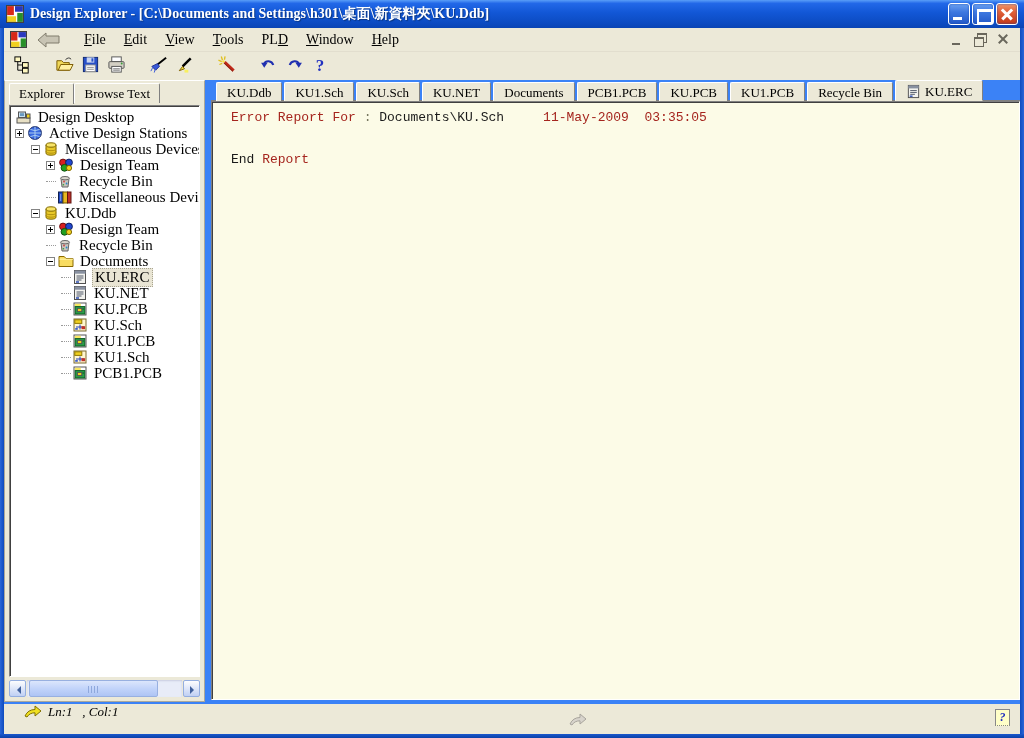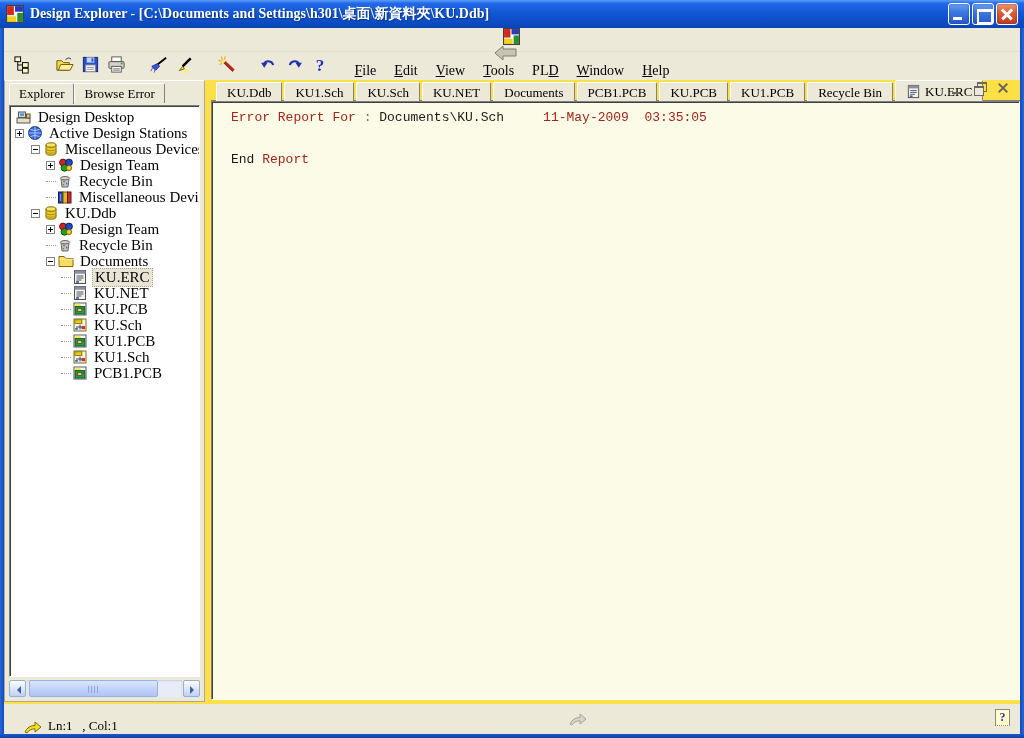--- a/index.html
+++ b/index.html
@@ -1,18 +1,18 @@
 <!DOCTYPE html>
 <html><head>
 <meta charset="utf-8">
 <style>
   * { margin:0; padding:0; box-sizing:border-box; }
   html,body { width:1024px; height:738px; overflow:hidden; background:#ECE9D8;
     font-family:"Liberation Serif", serif; }
-  .window { position:relative; width:1024px; height:738px; background:#fde047;border-radius:32px; }
+  .window { position:relative; width:1024px; height:738px; background:#3b82f6;border-radius:32px; }
 
   
   .frame-edge { position:absolute; background:linear-gradient(90deg,#2A66D8,#0E4BBE); z-index:50; }
   .frame-left  { left:0; top:28px; bottom:0; width:4px; }
   .frame-right { right:0; top:28px; bottom:0; width:4px; background:linear-gradient(270deg,#2A66D8,#0E4BBE); }
   .frame-bottom{ left:0; right:0; bottom:0; height:4px; background:linear-gradient(180deg,#1A57CC,#0B41A8); }
 
   
   .titlebar { position:absolute; left:0; top:0; width:100%; height:28px;
     background:linear-gradient(180deg,#5A9EF8 0%,#2268E8 12%,#1257D6 45%,#0C4AC0 85%,#0A44B4 100%);
@@ -28,21 +28,21 @@
   .cap-glyph-min::after { content:""; position:absolute; left:4px; bottom:4px; width:9px; height:3px; background:#fff; }
   .cap-glyph-max::after { content:""; position:absolute; left:4px; top:5px; width:12px; height:10px;
     border:2px solid #fff; border-top-width:3px; }
   .cap-glyph-close::before, .cap-glyph-close::after { content:""; position:absolute; left:3px; top:9px;
     width:14px; height:2.5px; background:#fff; }
   .cap-glyph-close::before { transform:rotate(45deg); }
   .cap-glyph-close::after  { transform:rotate(-45deg); }
 
   
   .menubar { position:absolute; left:4px; right:4px; top:28px; height:24px; background:#ECE9D8;
-    display:flex; align-items:center; border-bottom:1px solid #E2DECE; z-index:40;flex-direction:column; }
+    display:flex; align-items:center; border-bottom:1px solid #E2DECE; z-index:40; }
   .menubar .app-ic { width:17px; height:17px; margin:0 8px 0 6px; }
   .menu-arrow { width:26px; height:16px; margin-right:14px; }
   .menu-item { padding:2px 9px; font-size:14px; color:#000; cursor:default; }
   .menu-item u { text-decoration:underline; }
   .mdi-btns { margin-left:auto; display:flex; gap:6px; padding-right:8px; }
   .mdi-btn { width:17px; height:15px; position:relative; cursor:pointer; }
   .mdi-min::after { content:""; position:absolute; left:3px; bottom:2px; width:8px; height:2px; background:#6A675C; }
   .mdi-restore::before { content:""; position:absolute; left:5px; top:1px; width:8px; height:7px; border:1.5px solid #6A675C; border-top-width:2.5px; }
   .mdi-restore::after  { content:""; position:absolute; left:2px; top:5px; width:8px; height:7px; border:1.5px solid #6A675C; border-top-width:2.5px; background:#ECE9D8; }
   .mdi-close::before, .mdi-close::after { content:""; position:absolute; left:2px; top:6px; width:12px; height:2px; background:#6A675C; }
@@ -110,21 +110,21 @@
     border:1px solid #808080; border-bottom-color:#fff; border-right-color:#fff;
     box-shadow:inset 1px 1px 0 #404040; padding:9px 8px 0 19px;
     font-family:"Liberation Mono","DejaVu Sans Mono",monospace; font-size:13px; line-height:14px; }
   .report-line { white-space:pre; }
   .seg-red { color:#A5251E; }
   .seg-dim { color:#77775F; }
   .seg-black { color:#1A1A1A; }
 
   
   .statusbar { position:absolute; left:4px; right:4px; bottom:4px; height:30px; background:#ECE9D8;
-    display:flex; align-items:flex-end; font-size:13px; }
+    display:flex; align-items:flex-start; font-size:13px;font-style:italic; }
   .status-ic { width:18px; height:14px; margin:0 6px 0 20px; }
   .status-pos { white-space:pre; }
   .status-mid-ic { width:18px; height:14px; position:absolute; left:565px; top:8px; }
   .status-help { position:absolute; right:10px; top:5px; width:15px; height:17px; background:#FFFFC8;
     border:1px solid #888; border-bottom-style:dotted; color:#2030C0; font-weight:bold; font-size:12px;
     text-align:center; line-height:15px; cursor:pointer; }
 </style>
 </head>
 <body>
 
@@ -264,21 +264,21 @@
           <span><span class="qmark">?</span></span>
         </button>
       </span>
     </div>
 
   <div class="workspace">
 
     <div class="left-panel">
       <div class="side-tabs" id="side-tabs">
           <span class="side-tab active">Explorer</span>
-          <span class="side-tab">Browse Error</span>
+          <span class="side-tab">Browse Text</span>
         </div>
       <div class="tree-box" id="tree-box">
           <div class="tree-row" style="padding-left: 4px;">
             <span class="tree-icon"><svg viewBox="0 0 16 16">
                 <rect x="1" y="9" width="13" height="5" fill="#E8E0C4" stroke="#555"></rect>
                 <rect x="2.5" y="3" width="7" height="5.5" fill="#C8E0F0" stroke="#555"></rect>
                 <rect x="4" y="4.2" width="4" height="2.8" fill="#6898C0"></rect>
                 <rect x="10.5" y="5" width="3.5" height="4" fill="#F0D020" stroke="#555"></rect>
               </svg></span>
             <span class="tree-label">Design Desktop</span>

